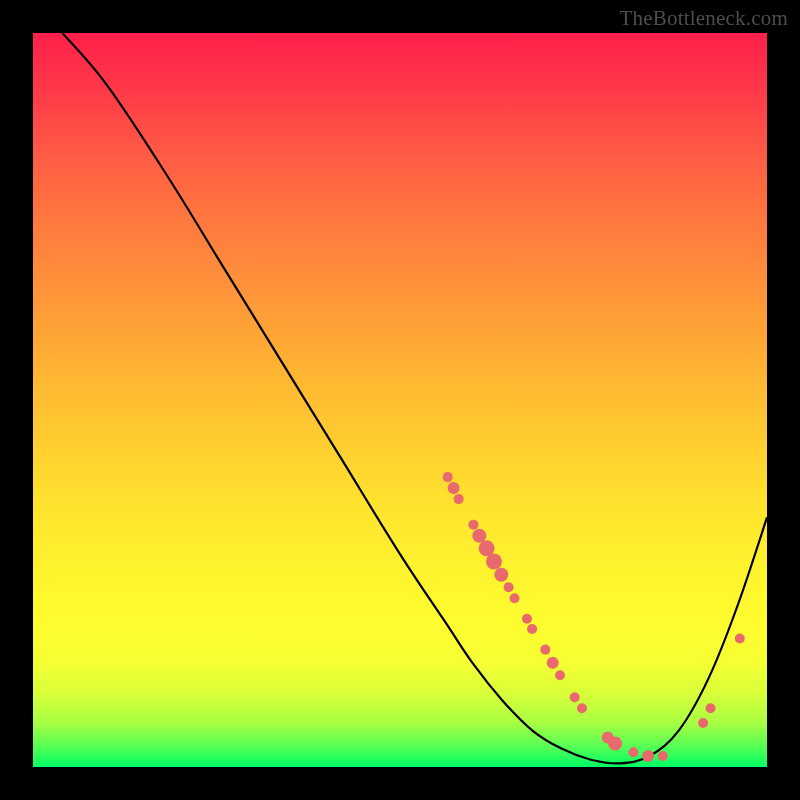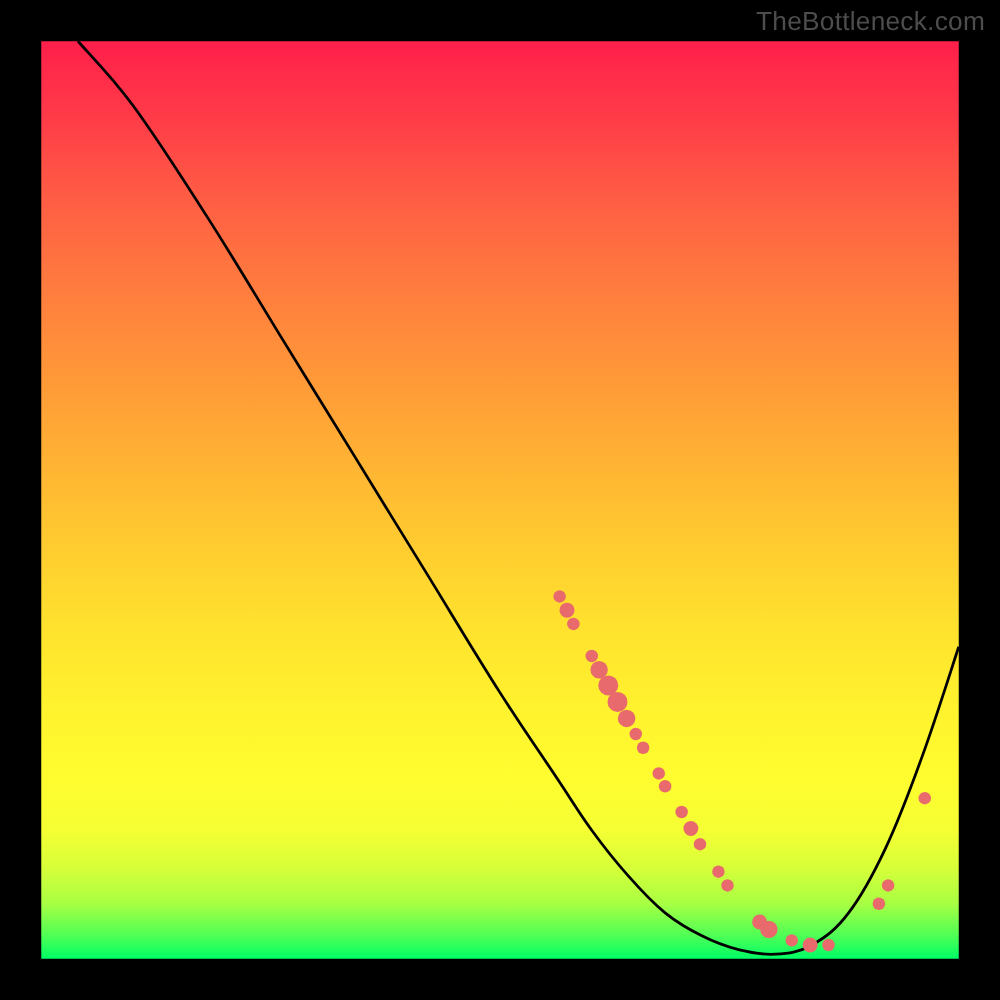--- a/index.html
+++ b/index.html
@@ -42,20 +42,21 @@
       #00ff66 100%);
   }
   .watermark {
     position: absolute;
     top: 6px;
     right: 12px;
     color: #4d4d4d;
     font-size: 21px;
     font-weight: 500;
     letter-spacing: 0.2px;
+    font-family: Liberation Serif, serif;
   }
   svg.curve {
     position: absolute;
     left: 0;
     top: 0;
     width: 734px;
     height: 734px;
     overflow: visible;
   }
   .curve path {

